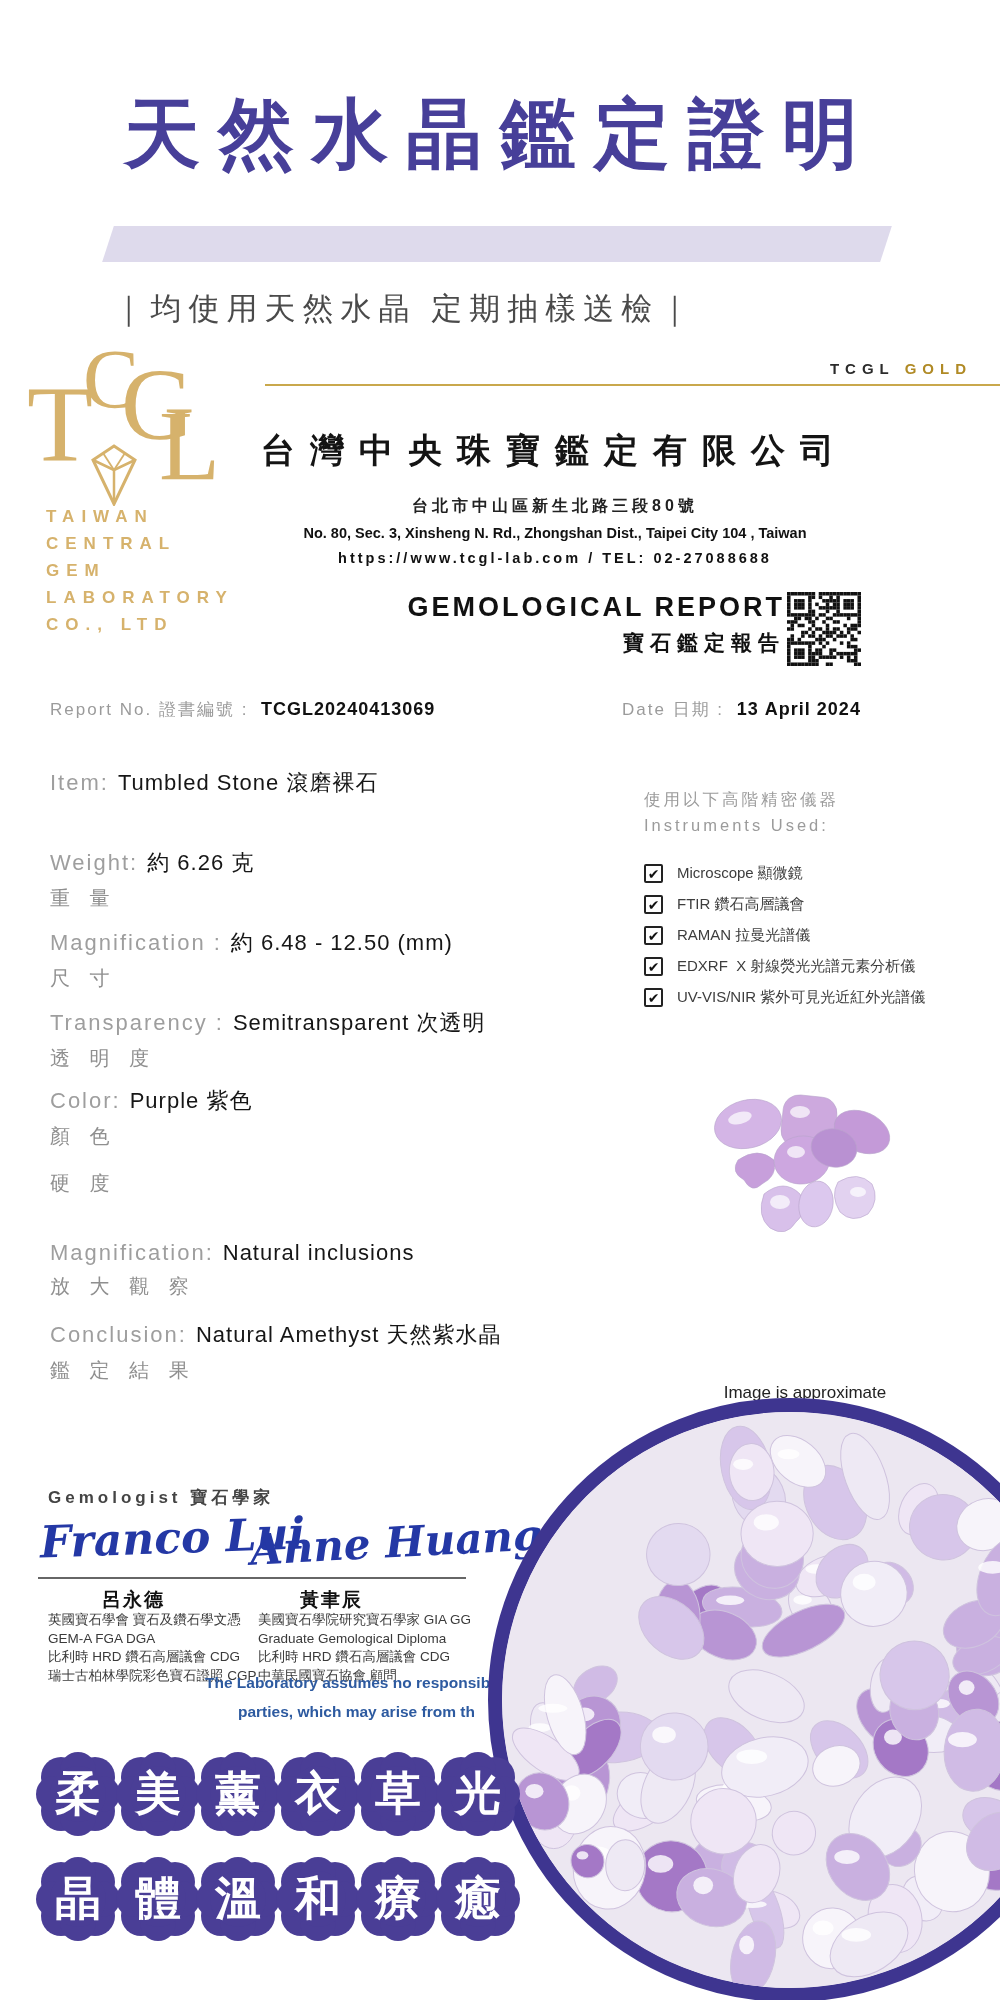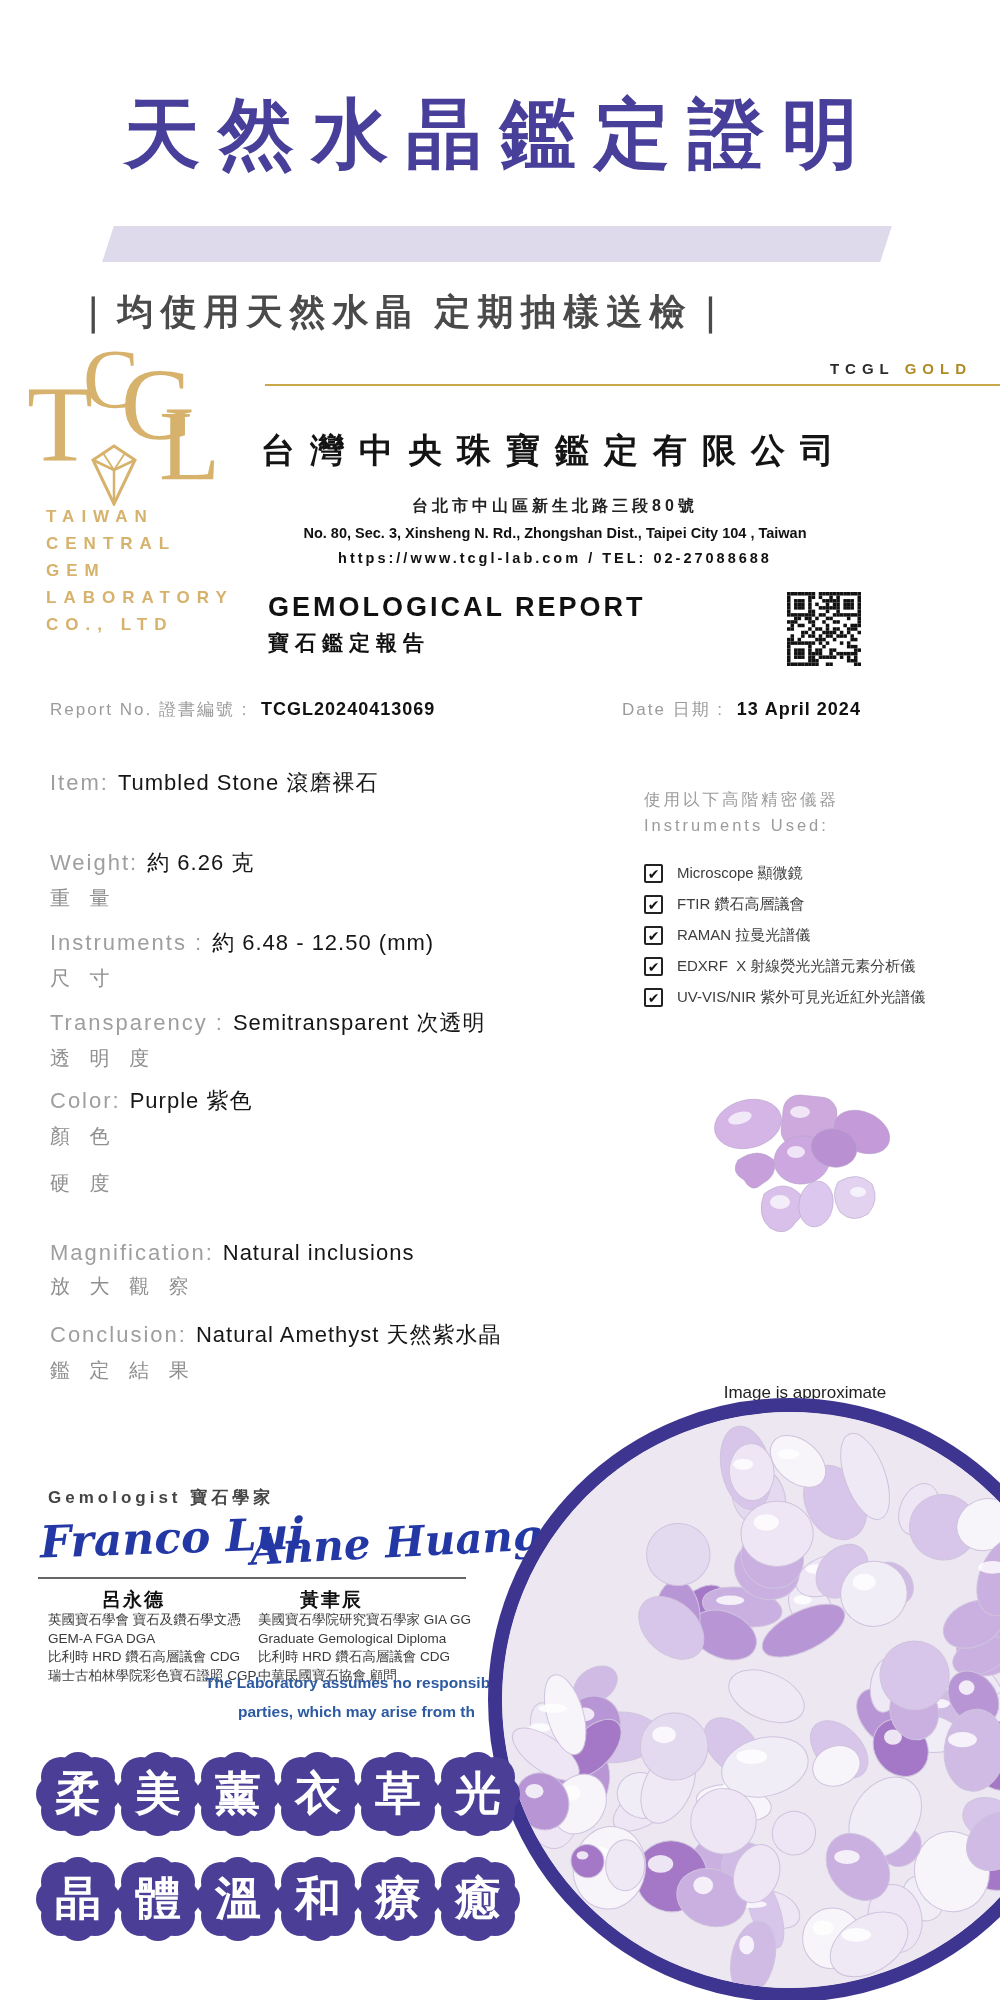--- a/index.html
+++ b/index.html
@@ -6,21 +6,21 @@
   .page{position:relative;width:1000px;height:2000px;background:#fff;overflow:hidden;
         font-family:"Liberation Sans","DejaVu Sans",sans-serif;color:#1b1b1b;}
 
   
   .title-band{position:absolute;left:108px;top:226px;width:778px;height:36px;
               background:#dedaec;transform:skewX(-18deg);}
   .main-title{position:absolute;left:0;top:84px;width:1000px;text-align:center;
               font-size:76px;font-weight:700;color:#473f99;letter-spacing:18px;}
   .subtitle{position:absolute;left:0;top:288px;width:810px;text-align:center;
             font-family:"Liberation Serif","DejaVu Serif",serif;
-            font-size:36px;font-weight:700;color:#4a4a4a;letter-spacing:7px;}
+            font-size:31px;font-weight:400;color:#4a4a4a;letter-spacing:7px;}
 
   
   .gold-line{position:absolute;left:265px;top:384px;width:735px;height:2px;background:#c9a84c;}
   .tcgl-gold{position:absolute;right:28px;top:360px;font-size:15px;font-weight:700;letter-spacing:6px;}
   .tcgl-gold .t1{color:#2b2b2b;}
   .tcgl-gold .t2{color:#b08a25;}
 
   .logo{position:absolute;left:25px;top:352px;width:180px;height:150px;color:#d6b26c;
         font-family:"Liberation Serif","DejaVu Serif",serif;font-weight:400;}
   .logo span{position:absolute;line-height:1;}
@@ -32,21 +32,21 @@
 
   .gold-stack{position:absolute;left:46px;top:503px;font-size:17px;font-weight:700;
               letter-spacing:7px;color:#d6b26c;line-height:27px;}
 
   .co-block{position:absolute;left:210px;top:428px;width:690px;text-align:center;}
   .co-name{font-size:34px;font-weight:600;color:#141414;letter-spacing:15px;}
   .co-addr-cjk{margin-top:22px;font-size:16px;font-weight:700;color:#222;letter-spacing:4px;}
   .co-addr-en{margin-top:8px;font-size:14.5px;font-weight:700;color:#111;}
   .co-web{margin-top:9px;font-size:14.5px;font-weight:700;color:#111;letter-spacing:3px;}
 
-  .rep-head{position:absolute;left:268px;top:592px;width:500px;text-align:left;}
+  .rep-head{position:absolute;left:285px;top:592px;width:500px;text-align:right;}
   .rep-head-en{font-size:27px;font-weight:700;color:#111;letter-spacing:3px;}
   .rep-head-cjk{margin-top:6px;font-size:21px;font-weight:700;color:#111;letter-spacing:6px;}
   .qr{position:absolute;left:787px;top:592px;width:74px;height:74px;}
 
   
   .meta-row{position:absolute;left:50px;top:698px;width:910px;font-size:17px;}
   .meta-label{color:#9b9b9b;letter-spacing:2px;}
   .meta-value{color:#111;font-weight:700;letter-spacing:1px;margin-left:8px;font-size:18px;}
   .meta-date{position:absolute;left:572px;top:0;}
 
@@ -407,21 +407,21 @@
   </div>
 
   <div class="field" style="top:768px">
     <div class="main"><span class="lab">Item:</span><span class="val">Tumbled Stone 滾磨裸石</span></div>
   </div>
   <div class="field" style="top:848px">
     <div class="main"><span class="lab">Weight:</span><span class="val">約 6.26 克</span></div>
     <div class="sub">重 量</div>
   </div>
   <div class="field" style="top:928px">
-    <div class="main"><span class="lab">Instruments :</span><span class="val">約 6.48 - 12.50 (mm)</span></div>
+    <div class="main"><span class="lab">Magnification :</span><span class="val">約 6.48 - 12.50 (mm)</span></div>
     <div class="sub">尺 寸</div>
   </div>
   <div class="field" style="top:1008px">
     <div class="main"><span class="lab">Transparency :</span><span class="val">Semitransparent 次透明</span></div>
     <div class="sub">透 明 度</div>
   </div>
   <div class="field" style="top:1086px">
     <div class="main"><span class="lab">Color:</span><span class="val">Purple 紫色</span></div>
     <div class="sub">顏 色</div>
   </div>

